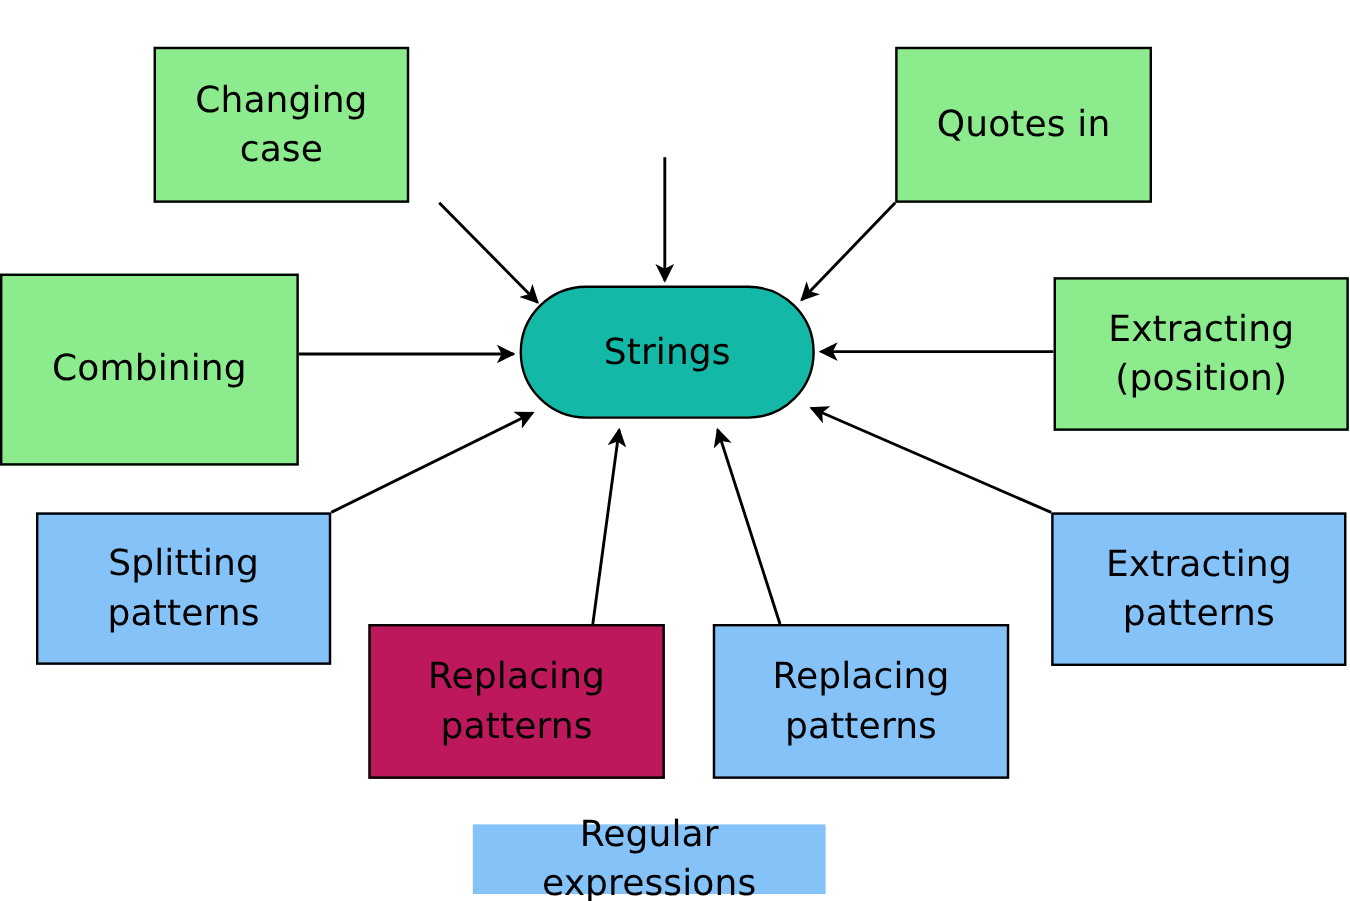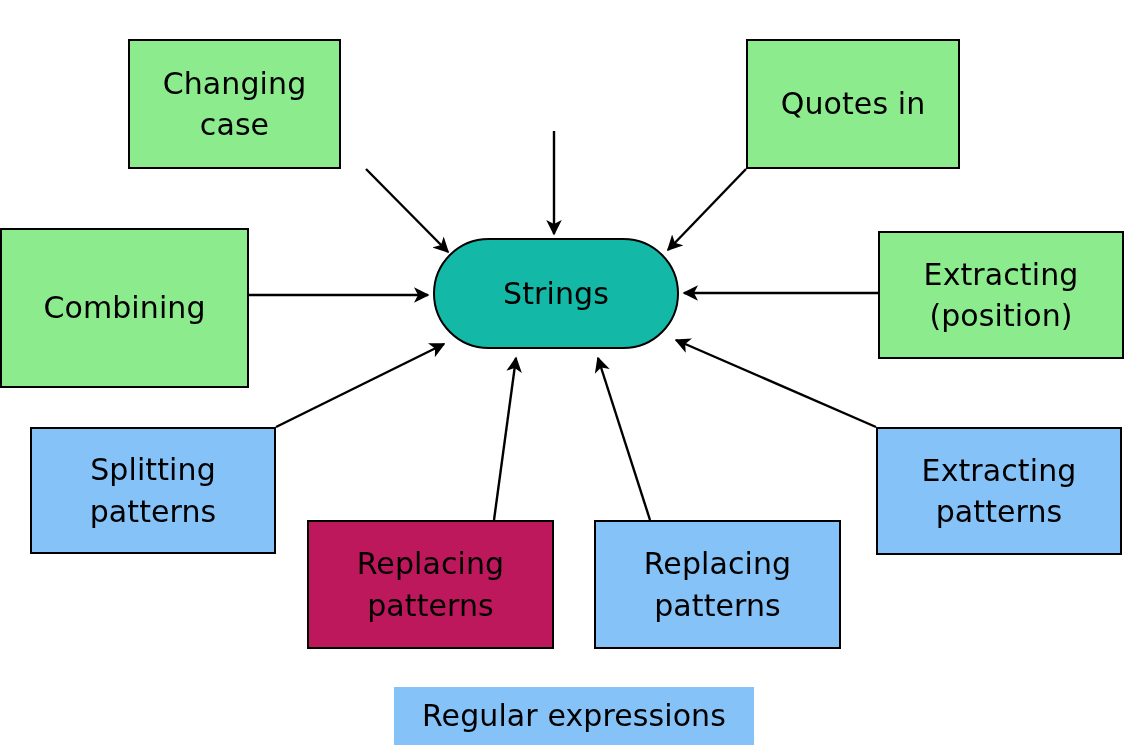--- a/index.html
+++ b/index.html
@@ -92,15 +92,15 @@
 
   <div class="node boxed blue" style="left: 307px; top: 520px; width: 247px; height: 129px; background: #be185d;">Replacing
 patterns</div>
 
   <div class="node boxed blue" style="left: 594px; top: 520px; width: 247px; height: 129px; background: rgb(133, 194, 247);">Replacing
 patterns</div>
 
   <div class="node boxed blue" style="left: 876px; top: 427px; width: 246px; height: 128px; background: rgb(133, 194, 247);">Extracting
 patterns</div>
 
-  <div class="node blue noborder" style="left: 394px; top: 687px; width: 360px; height: 58px; background: rgb(133, 194, 247);">Regular expressions</div>
+  <div class="node blue noborder" style="left: 394px; top: 687px; width: 294px; height: 58px; background: rgb(133, 194, 247);">Regular expressions</div>
 
 </div>
 
 </body></html>

